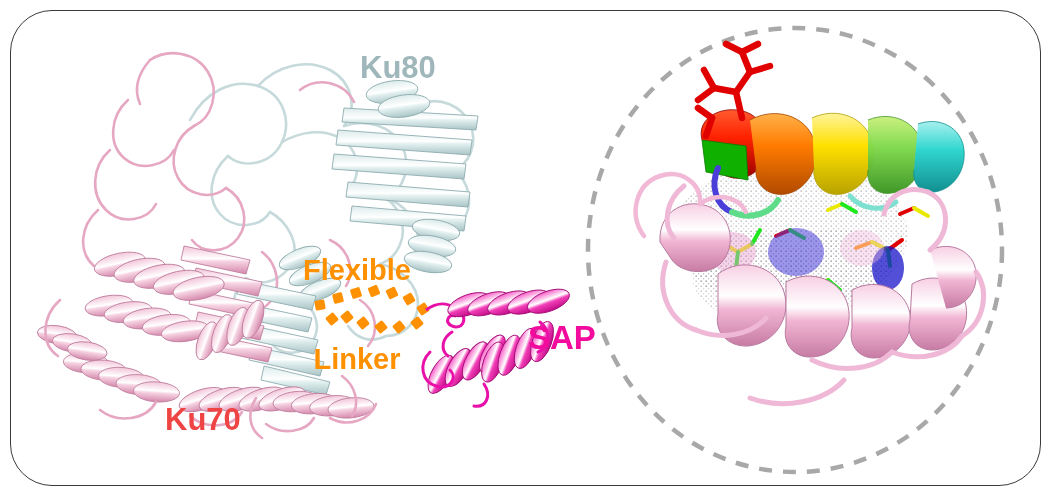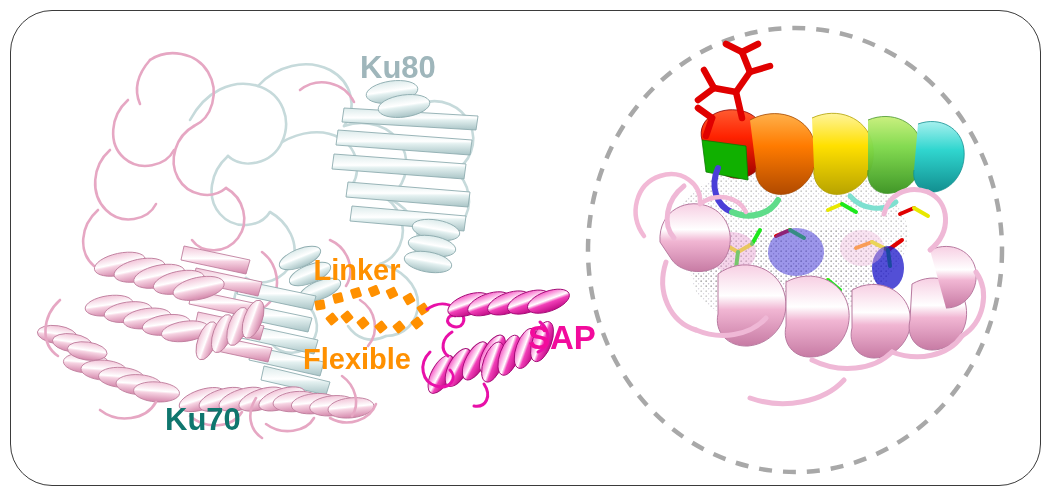--- a/index.html
+++ b/index.html
@@ -8,21 +8,21 @@
   #figure{position:relative;width:1055px;height:500px;background:#ffffff;}
   .frame{position:absolute;left:10px;top:10px;width:1031px;height:476px;
          border:1.6px solid #3b3b3b;border-radius:42px;background:#ffffff;
          box-sizing:border-box;}
   .panel{position:absolute;top:0;height:500px;}
   #panel-left{left:0;width:620px;}
   #panel-right{left:600px;width:455px;}
   svg{position:absolute;left:0;top:0;overflow:visible;}
   .lbl{position:absolute;white-space:pre;line-height:1.02;}
   #label-ku80{left:360px;top:52px;font-size:31px;font-weight:bold;color:#9fb6bb;}
-  #label-ku70{left:165px;top:404px;font-size:31px;font-weight:bold;color:#0f766e;}
+  #label-ku70{left:165px;top:404px;font-size:31px;font-weight:bold;color:#ef4444;}
   #label-flex{left:303px;top:197px;font-size:29px;font-weight:bold;color:#ff9000;text-align:center;}
   #label-sap{left:528px;top:321px;font-size:33px;font-weight:bold;color:#f20b9c;}
 </style>
 </head>
 <body>
 
 <div id="figure">
 
   <div class="frame"></div>
 
@@ -217,22 +217,22 @@
           <path d="M484 384 C492 396 486 408 474 406"></path>
           <path d="M540 322 C552 332 550 348 538 352"></path>
           <path d="M452 332 C442 338 440 350 448 356"></path>
         </g>
       </g>
     </svg>
 
     <div class="lbl" id="label-ku80">Ku80</div>
     <div class="lbl" id="label-ku70">Ku70</div>
     <div class="lbl" id="label-flex">
+      <div>Flexible</div>
       <div>Linker</div>
-      <div>Flexible</div>
     </div>
     <div class="lbl" id="label-sap">SAP</div>
   </div>
 
   <div class="panel" id="panel-right">
     <svg width="455" height="500" viewBox="0 0 455 500">
       <defs>
         <linearGradient id="hRed" x1="0" y1="0" x2="0" y2="1">
           <stop offset="0%" stop-color="#ff5b30"></stop>
             <stop offset="40%" stop-color="#ff2200"></stop>

